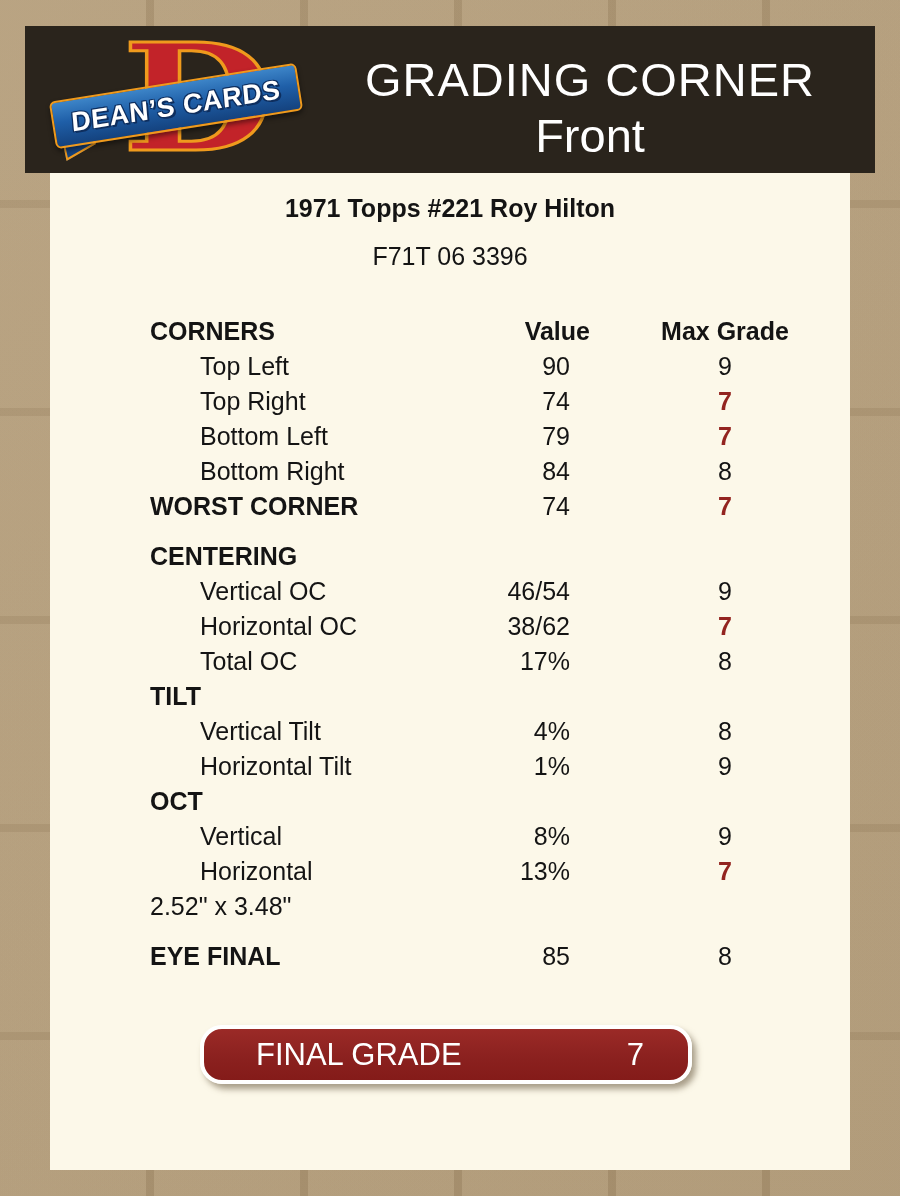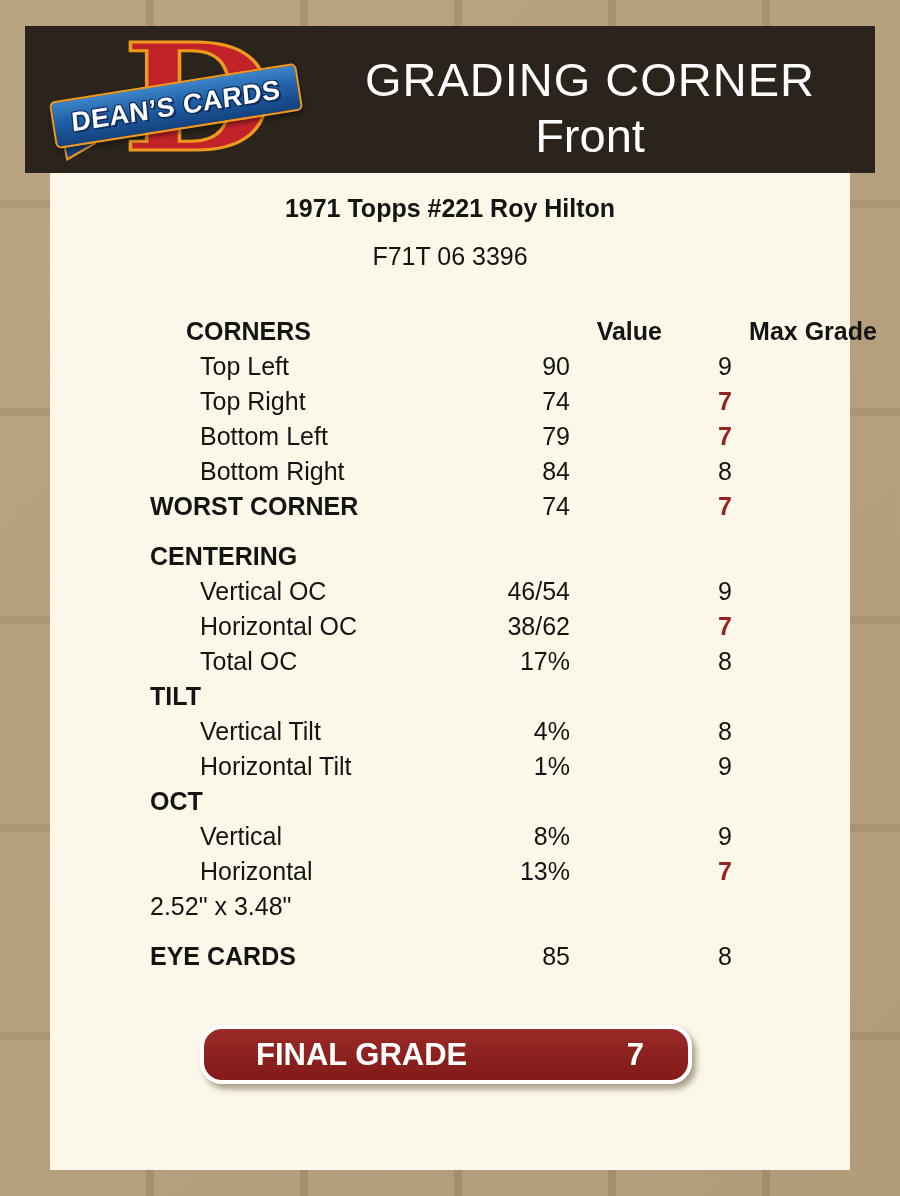--- a/index.html
+++ b/index.html
@@ -91,32 +91,32 @@
   .t-label { flex:0 0 320px; white-space:nowrap; }
   .t-row.indent .t-label { padding-left:50px; }
   .t-row.bold .t-label { font-weight:bold; }
   .t-value {
     flex:0 0 120px; text-align:right; padding-right:20px; white-space:nowrap;
   }
   .t-grade {
     flex:0 0 230px; margin-left:20px; text-align:center; white-space:nowrap;
   }
   .t-row.red-grade .t-grade { color:#932420; font-weight:bold; }
-  .t-head .t-label, .t-head .t-value, .t-head .t-grade { font-weight:bold;margin-left:36px; }
+  .t-head .t-label, .t-head .t-value, .t-head .t-grade { font-weight:bold; }
   .t-head .t-value { padding-right:0; }
 
   
   .final-grade-btn {
     position:absolute; left:150px; top:852px; width:492px; height:59px;
     background:linear-gradient(180deg,#9b2a27 0%,#8b211f 55%,#841b19 100%);
     border:4px solid #ffffff; border-radius:22px;
     box-shadow:4px 5px 6px rgba(122,108,84,0.65);
     display:flex; align-items:center; justify-content:space-between;
     padding:0 44px 0 52px;
-    color:#ffffff; font-weight:bold; font-size:31px;
+    color:#ffffff; font-weight:normal; font-size:31px;
     cursor:pointer;
   }
 </style>
 </head>
 <body>
 
 <div class="bg-collage"></div>
 
 <div class="header-bar">
   <div class="logo">
@@ -232,21 +232,21 @@
         <div class="t-value">13%</div>
         <div class="t-grade">7</div>
       </div>
 
       <div class="t-row bold">
         <div class="t-value">2.52" x 3.48"</div>
         <div class="t-grade"></div>
       </div>
 
       <div class="t-row bold gap">
-        <div class="t-label">EYE CARDS</div>
+        <div class="t-label">EYE FINAL</div>
         <div class="t-value">85</div>
         <div class="t-grade">8</div>
       </div>
     </div>
 
   <div class="final-grade-btn">
     <span>FINAL GRADE</span>
     <span>7</span>
   </div>
 </div>

